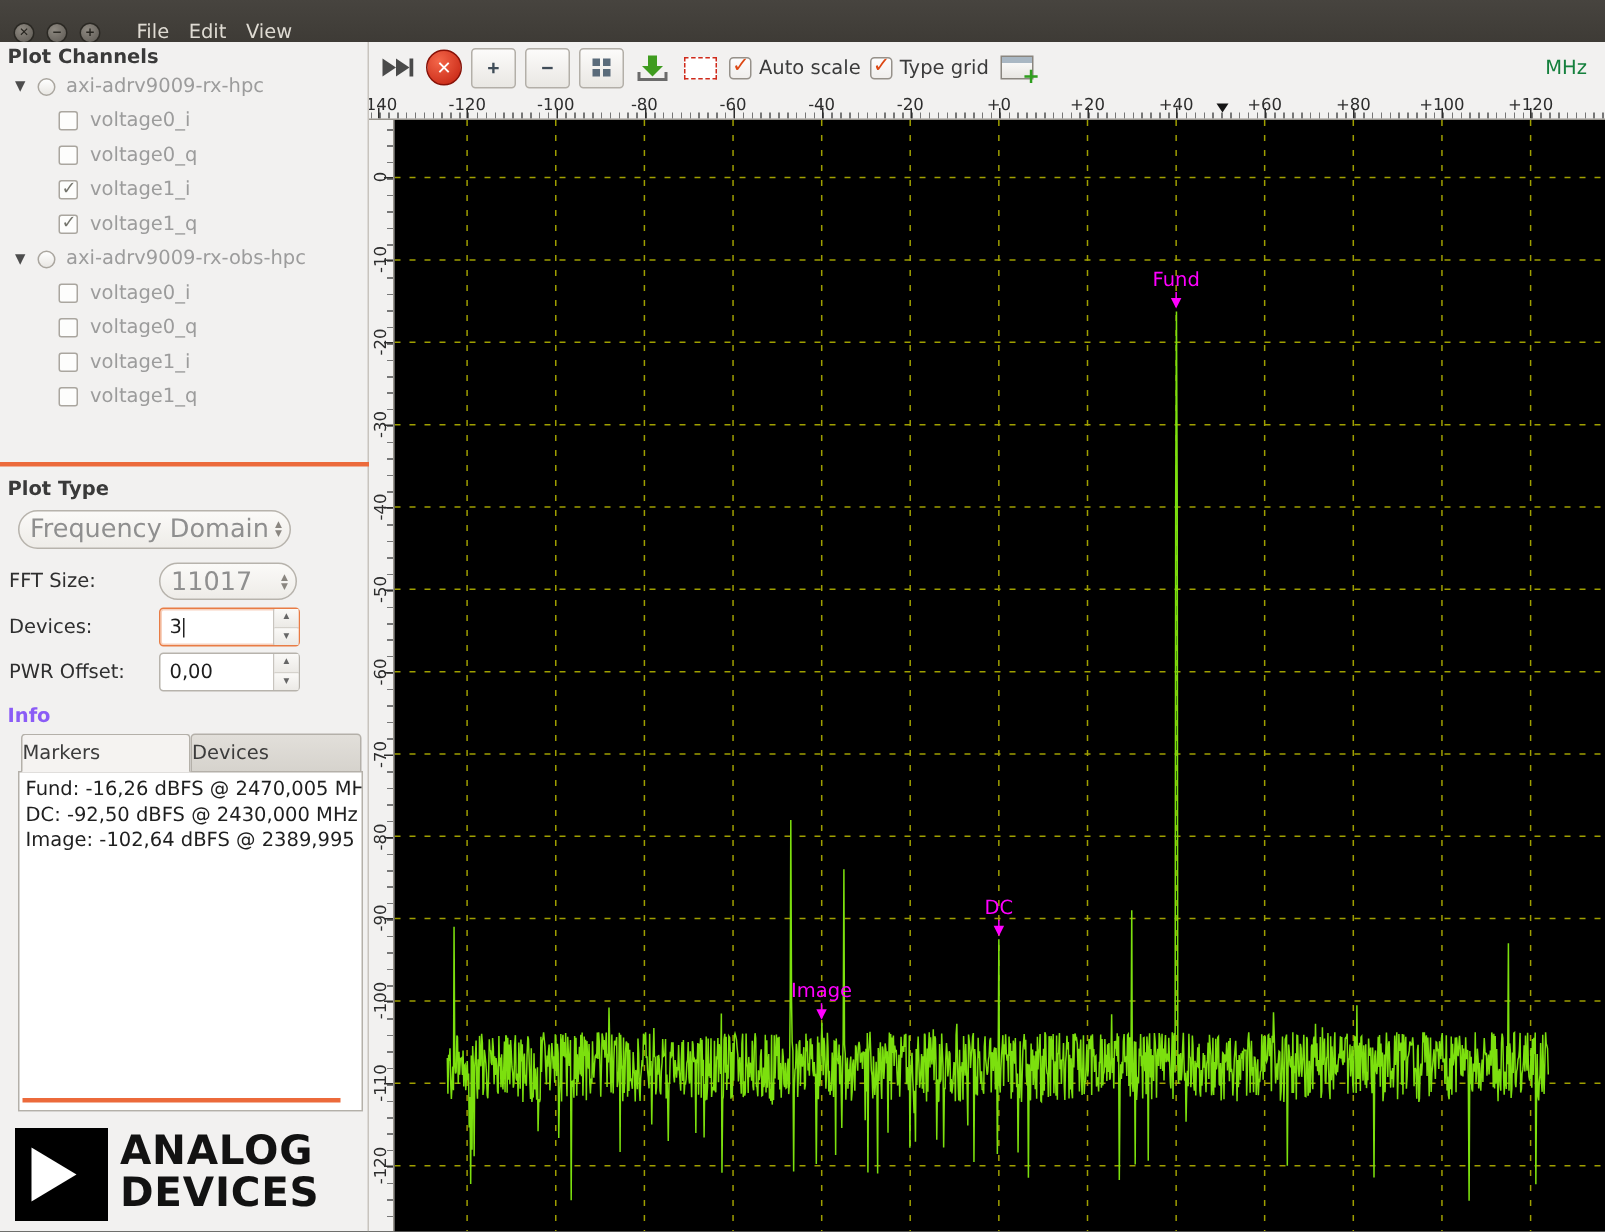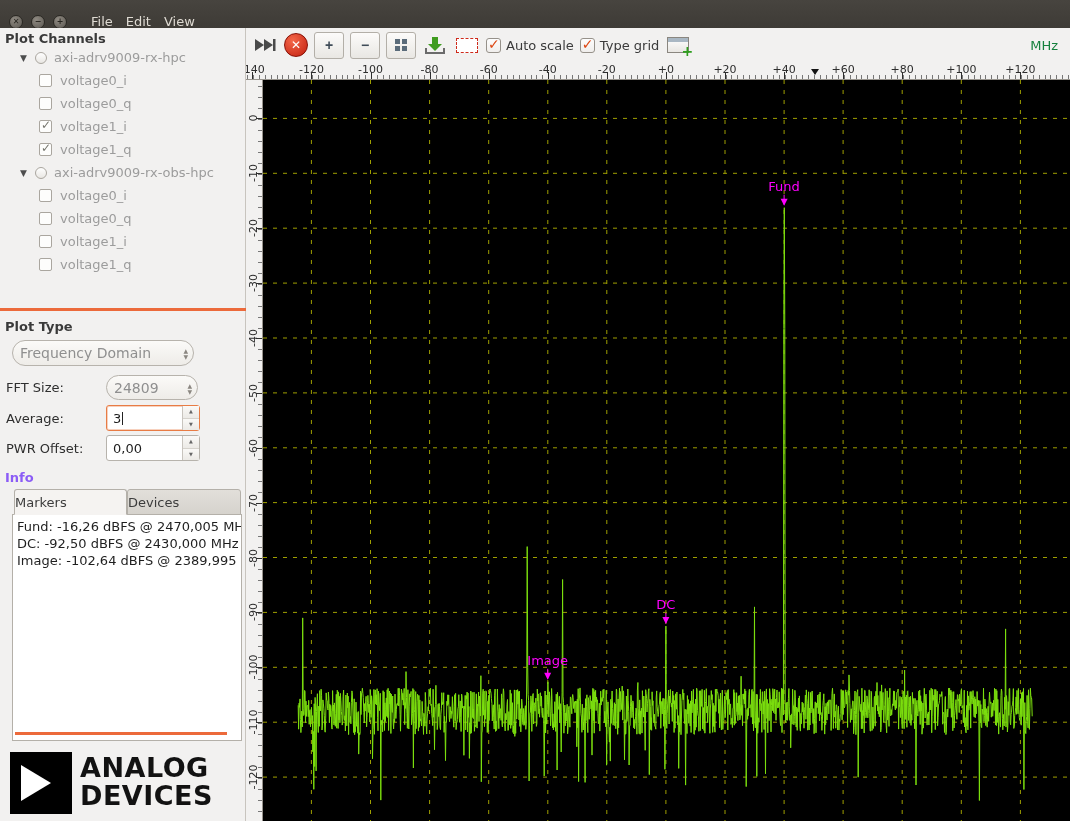--- a/index.html
+++ b/index.html
@@ -18,35 +18,35 @@
   .wb-x::after{content:"✕"} .wb-min::after{content:"−"} .wb-max::after{content:"+"}
   .menu{color:#dfdbd3;font-size:13px;margin-left:13px;cursor:default}
   .menu.first{margin-left:24px}
 
   
   .sidebar{position:absolute;left:0;top:28px;width:246px;height:793px;background:#f2f1f0;border-right:1px solid #c8c4be}
   .lbl{position:absolute;font-size:13px;color:#2f2f2f}
   .lbl-channels{left:5px;top:3px;font-weight:bold;color:#3a3a3a}
   .tree{position:absolute;left:0;top:18px;width:100%}
   .tree-row{height:23px;display:flex;align-items:center;font-size:13px;color:#9c9c9c}
-  .row-device{padding-left:20px}
+  .row-device{padding-left:10px}
   .row-channel{padding-left:39px}
   .row-math{padding-left:31px}
   .expander{width:15px;color:#4d4d4d;font-size:9px}
   .expander::after{content:"▼"}
   .radio{width:12px;height:12px;border-radius:50%;border:1px solid #aaa69f;
     background:linear-gradient(#fefefe,#e9e7e3);margin-right:7px;flex:none}
   .cbx{width:13px;height:13px;border:1px solid #aaa69f;border-radius:2px;background:#fdfdfc;
     margin-right:8px;position:relative;flex:none}
   .cbx.on::after{content:"✓";position:absolute;left:1px;top:-3px;font-size:12px;color:#75756d}
   .orange-sep{position:absolute;left:0;top:280px;width:246px;height:3px;background:#ec6a3b}
 
   .lbl-plot-type{left:5px;top:291px;font-weight:bold;color:#3a3a3a}
   .combo{position:absolute;border:1px solid #b7b3ac;border-radius:13px;
-    background:linear-gradient(#fbfaf8,#eeece8);color:#8f8f8f;font-size:14px;
+    background:linear-gradient(#fbfaf8,#eeece8);color:#8f8f8f;font-size:17px;
     display:flex;align-items:center;padding:0 18px 0 7px;white-space:nowrap;overflow:hidden}
   .combo .arrows{position:absolute;right:5px;top:50%;transform:translateY(-50%);
     display:flex;flex-direction:column;gap:1px;color:#8a8680;font-size:6px;line-height:5px}
   .arrow-up::after{content:"▲"} .arrow-dn::after{content:"▼"}
   .combo-plot-type{left:12px;top:312px;width:182px;height:26px}
   .lbl-fft{left:6px;top:352px}
   .combo-fft{left:106px;top:347px;width:92px;height:25px}
   .lbl-avg{left:6px;top:383px}
   .spin{position:absolute;border:1px solid #b7b3ac;border-radius:3px;background:#fff;
     color:#1d1d1d;font-size:13px;display:flex;align-items:center;padding-left:6px}
@@ -187,28 +187,28 @@
     <div class="combo combo-plot-type">
       <span>Frequency Domain</span>
       <span class="arrows">
           <i class="arrow-up"></i>
           <i class="arrow-dn"></i>
         </span>
     </div>
 
     <span class="lbl lbl-fft">FFT Size:</span>
     <div class="combo combo-fft">
-      <span>24809</span>
+      <span>11017</span>
       <span class="arrows">
           <i class="arrow-up"></i>
           <i class="arrow-dn"></i>
         </span>
     </div>
 
-    <span class="lbl lbl-avg">Average:</span>
+    <span class="lbl lbl-avg">Devices:</span>
     <div class="spin spin-avg focus">
       <span>3</span>
       <span class="caret"></span>
       <span class="steppers">
           <span class="step up"></span>
           <span class="step dn"></span>
         </span>
     </div>
 
     <span class="lbl lbl-pwr">PWR Offset:</span>

